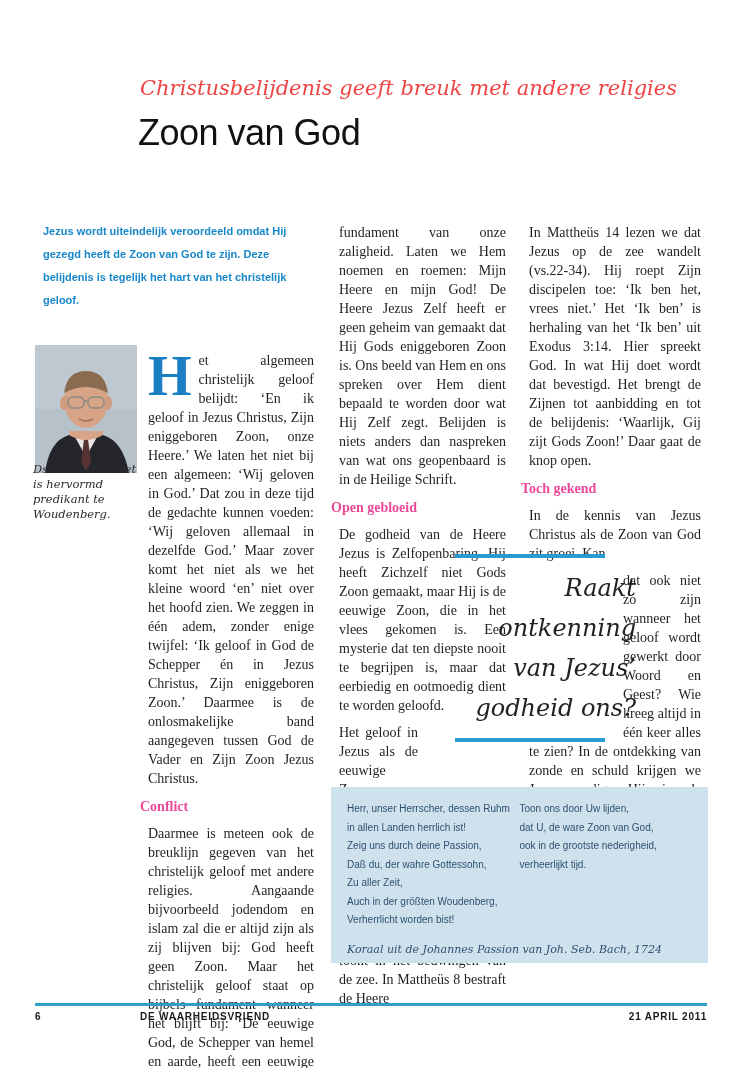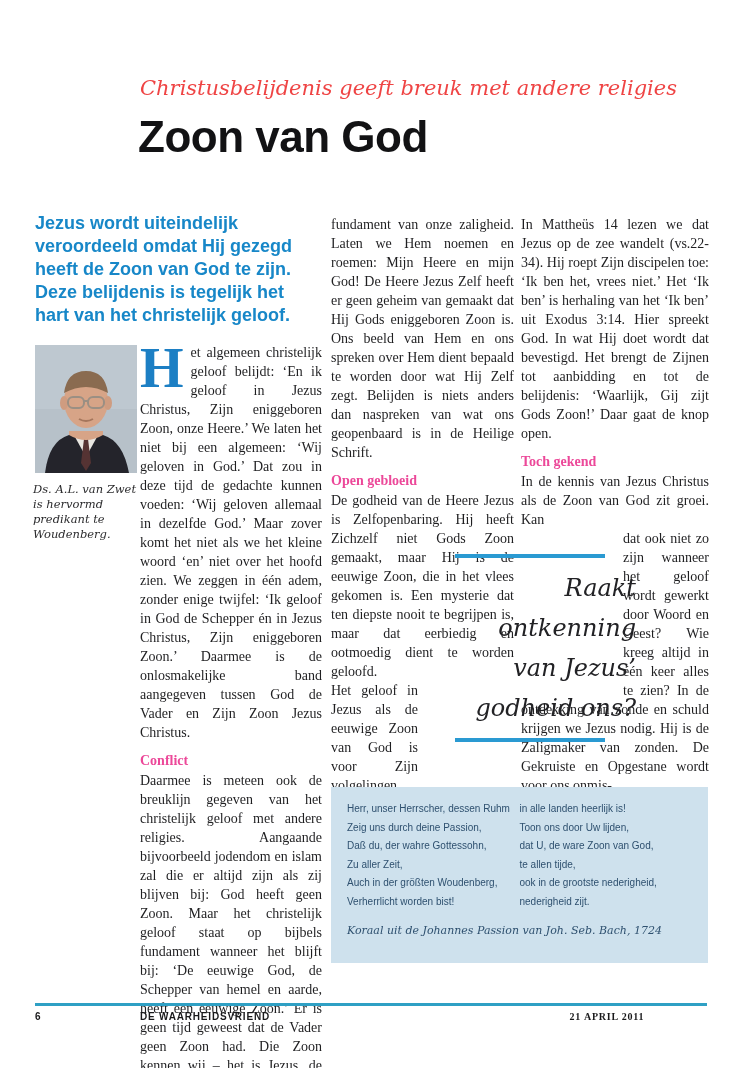--- a/index.html
+++ b/index.html
@@ -3,34 +3,34 @@
 <meta charset="utf-8">
 <style>
   html,body{margin:0;padding:0;}
   body{width:738px;height:1068px;background:#ffffff;position:relative;overflow:hidden;
        font-family:"Liberation Serif", serif;color:#1f1f21;}
   .abs{position:absolute;}
 
   .kicker{left:140px;top:76px;width:560px;
     font-family:"DejaVu Serif", serif;font-style:italic;font-size:21px;color:#ef4444;}
   .title{left:138px;top:112px;width:560px;margin:0;
-    font-family:"Liberation Sans", sans-serif;font-weight:700;font-size:44px;
+    font-family:"Liberation Sans", sans-serif;font-weight:400;font-size:36px;
     letter-spacing:-0.5px;color:#121214;}
 
-  .intro{left:35px;top:212px;width:276px;margin:0;
-    font-family:"Liberation Sans", sans-serif;font-weight:700;font-size:18px;
+  .intro{left:35px;top:212px;width:276px;margin:8px;
+    font-family:"Liberation Sans", sans-serif;font-weight:700;font-size:11px;
     line-height:23px;color:#1787c8;}
 
   .photo{left:35px;top:345px;width:102px;height:128px;background:#b7c1c9;overflow:hidden;}
-  .photo-caption{left:33px;top:482px;width:108px;margin:0;
+  .photo-caption{left:33px;top:462px;width:108px;margin:0;
     font-family:"DejaVu Serif", serif;font-style:italic;font-size:11.5px;
     line-height:15px;color:#2b2b2d;}
 
   .col{font-size:14px;line-height:19px;text-align:justify;}
-  .col p{margin:0;}
+  .col p{margin:8px;}
   .col1{left:140px;top:343px;width:182px;}
   .col2{left:331px;top:215px;width:183px;}
   .col3{left:521px;top:215px;width:188px;}
   .subhead{margin:9px 0 1px 0;font-size:14px;font-weight:700;color:#ec4899;text-align:left;}
 
   .dropcap{float:left;font-family:"Liberation Serif", serif;font-weight:700;
     font-size:56px;line-height:46px;padding:2px 7px 0 0;color:#1c7fc4;}
 
   .qspacer-right{float:right;width:96px;height:172px;}
   .qspacer-left{float:left;width:102px;height:168px;}
@@ -47,21 +47,21 @@
     font-family:Liberation Sans, sans-serif;font-size:10px;line-height:18.5px;
     color:#2e506f;}
   .chorale-caption{margin-top:13px;
     font-family:"DejaVu Serif", serif;font-style:italic;font-size:11px;color:#2e506f;}
 
   .footer-rule{left:35px;top:1003px;width:672px;height:3px;background:#2fa0c4;}
   .footer-text{top:1011px;font-family:"Liberation Sans", sans-serif;font-weight:700;
     font-size:10px;letter-spacing:0.8px;color:#19191b;}
   .footer-page{left:35px;}
   .footer-mag{left:140px;}
-  .footer-date{left:507px;width:200px;text-align:center;font-family:Liberation Serif, serif;}
+  .footer-date{left:507px;width:200px;text-align:right;}
 </style>
 </head>
 <body>
 
 <div>
 
   <div class="abs kicker">Christusbelijdenis geeft breuk met andere religies</div>
   <h1 class="abs title">Zoon van God</h1>
 
   <p class="abs intro">Jezus wordt uiteindelijk veroordeeld omdat Hij gezegd heeft de Zoon van God te zijn. Deze belijdenis is tegelijk het hart van het christelijk geloof.</p>
@@ -116,33 +116,32 @@
       <span>van Jezus’</span><br>
       <span>godheid ons?</span>
     </div>
     <div class="pq-rule"></div>
   </div>
 
   <div class="abs chorale">
     <div class="chorale-cols">
       <div class="chorale-col">
         <div>Herr, unser Herrscher, dessen Ruhm</div>
+        <div>in allen Landen herrlich ist!</div>
         <div>Zeig uns durch deine Passion,</div>
         <div>Daß du, der wahre Gottessohn,</div>
         <div>Zu aller Zeit,</div>
         <div>Auch in der größten Woudenberg,</div>
         <div>Verherrlicht worden bist!</div>
       </div>
       <div class="chorale-col">
-        <div>in alle landen heerlijk is!</div>
         <div>Toon ons door Uw lijden,</div>
         <div>dat U, de ware Zoon van God,</div>
-        <div>te allen tijde,</div>
         <div>ook in de grootste nederigheid,</div>
-        <div>nederigheid zijt.</div>
+        <div>verheerlijkt tijd.</div>
       </div>
     </div>
     <div class="chorale-caption">Koraal uit de Johannes Passion van Joh. Seb. Bach, 1724</div>
   </div>
 
   <div class="abs footer-rule"></div>
   <div class="abs footer-text footer-page">6</div>
   <div class="abs footer-text footer-mag">DE WAARHEIDSVRIEND</div>
   <div class="abs footer-text footer-date">21 APRIL 2011</div>
 

